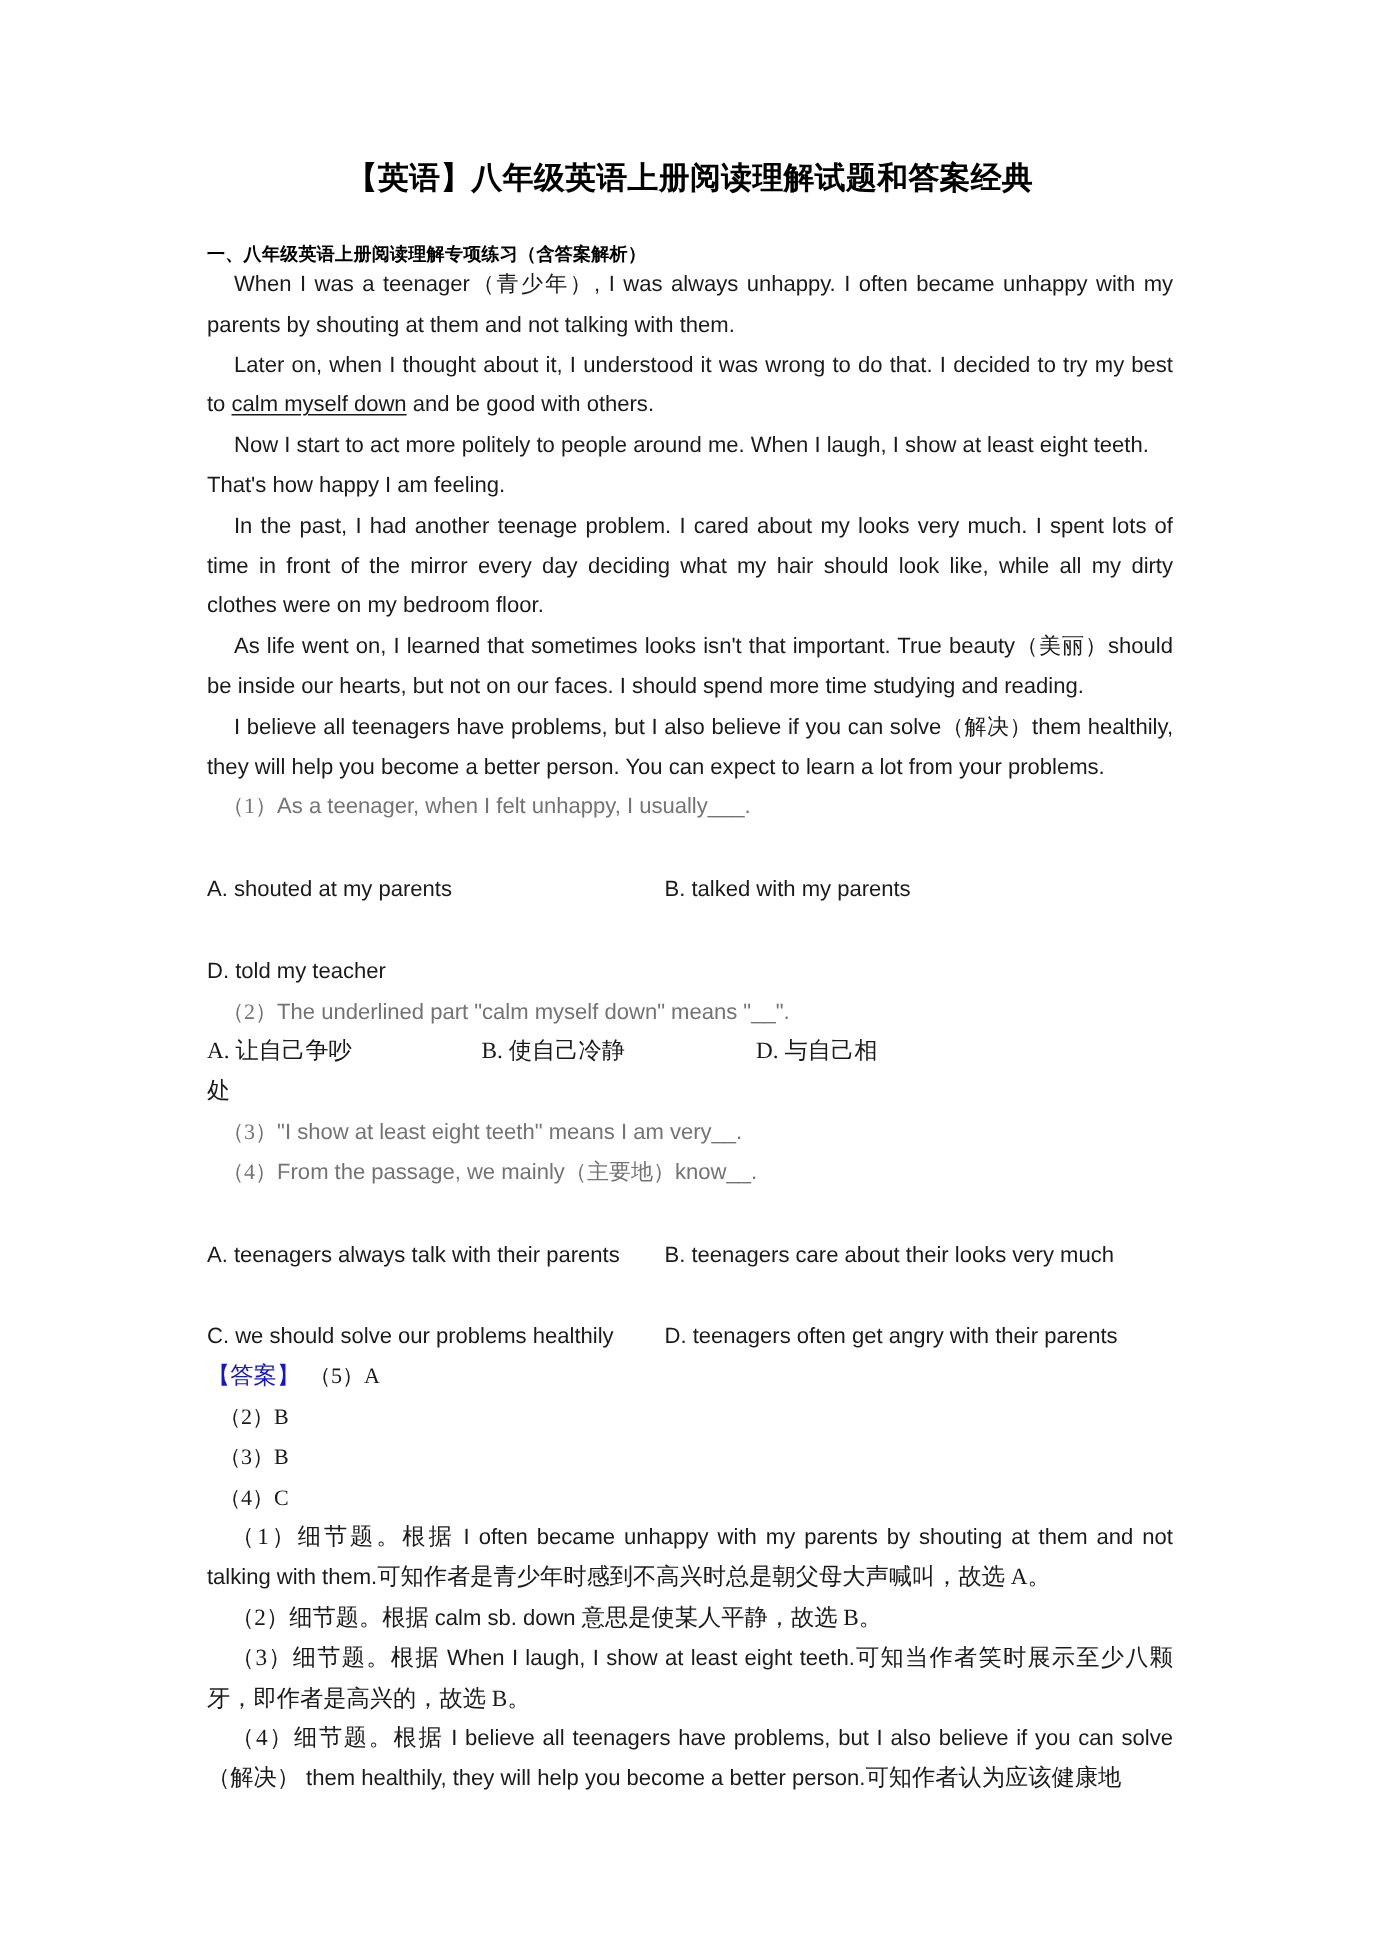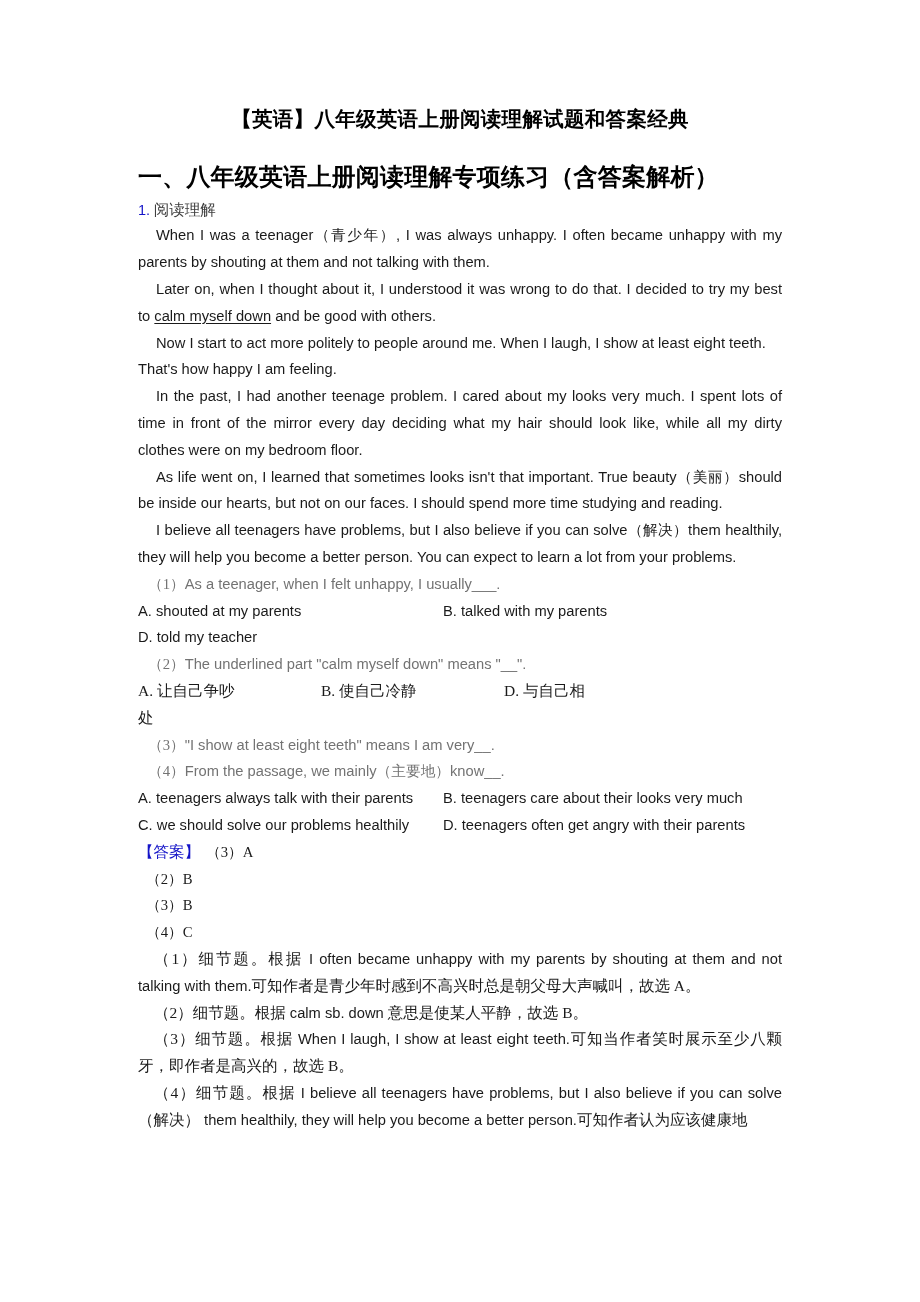--- a/index.html
+++ b/index.html
@@ -31,21 +31,21 @@
     font-size: 20.5px;
     letter-spacing: 0.3px;
     color: #000000;
     line-height: 1.5;
   }
   .section-heading {
     margin: 0;
     padding-top: 26px;
     font-family: "Liberation Serif", serif;
     font-weight: bold;
-    font-size: 24px;
+    font-size: 12px;
     color: #000000;
     line-height: 1.35;
     letter-spacing: 0.2px;
   }
   .item-line {
     margin: 0;
     padding-top: 5px;
     font-size: 15px;
     line-height: 1.55;
     color: #3f3f3f;
@@ -81,21 +81,21 @@
     text-indent: 10px;
     color: #737373;
   }
   .opts {
     display: flex;
     margin: 0;
     font-size: 14.7px;
     line-height: 26.8px;
     color: #1a1a1a;
   }
-  .opts.two > .opt { width: 305px; flex: 0 0 305px; }
+  .opts.two > .opt { width: 305px; flex: 0 0 305px; margin-top: 28px; }
   .opts.two > .opt:last-child { width: auto; flex: 1 1 auto; }
   .opts.four > .opt { width: 183px; flex: 0 0 183px; }
   .opts.four > .opt:last-child { width: auto; flex: 1 1 auto; }
   .opts.cnopt {
     font-family: Liberation Serif, serif;
     font-size: 15.5px;
   }
   .wrapchar {
     margin: 0;
     font-family: "Liberation Serif", serif;
@@ -137,24 +137,20 @@
 </style>
 </head>
 <body>
 
 <div class="page">
 
   <h1 class="doc-title">【英语】八年级英语上册阅读理解试题和答案经典</h1>
 
   <h2 class="section-heading">一、八年级英语上册阅读理解专项练习（含答案解析）</h2>
 
-  <div class="item-line">
-    <span class="item-num">1.</span>
-    <span class="item-label">阅读理解</span>
-  </div>
 
   <p class="body"><span>When I was a teenager</span><span class="cn">（青少年）</span><span>, I was always unhappy. I often became unhappy with my parents by shouting at them and not talking with them.</span></p>
 
   <p class="body"><span>Later on, when I thought about it, I understood it was wrong to do that. I decided to try my best to </span><span class="u">calm myself down</span><span> and be good with others.</span></p>
 
   <p class="body nojustify">Now I start to act more politely to people around me. When I laugh, I show at least eight teeth. That's how happy I am feeling.</p>
 
   <p class="body">In the past, I had another teenage problem. I cared about my looks very much. I spent lots of time in front of the mirror every day deciding what my hair should look like, while all my dirty clothes were on my bedroom floor.</p>
 
   <p class="body"><span>As life went on, I learned that sometimes looks isn't that important. True beauty</span><span class="cn">（美丽）</span><span>should be inside our hearts, but not on our faces. I should spend more time studying and reading.</span></p>
@@ -183,21 +179,21 @@
   <p class="qline"><span class="cn">（4）</span><span>From the passage, we mainly</span><span class="cn">（主要地）</span><span>know__.</span></p>
   <div class="opts two">
     <span class="opt">A. teenagers always talk with their parents</span>
     <span class="opt">B. teenagers care about their looks very much</span>
   </div>
   <div class="opts two">
     <span class="opt">C. we should solve our problems healthily</span>
     <span class="opt">D. teenagers often get angry with their parents</span>
   </div>
 
-  <p class="ans-line first"><span class="tag-blue">【答案】</span><span class="cn" style="padding-left:6px">（3）A</span></p>
+  <p class="ans-line first"><span class="tag-blue">【答案】</span><span class="cn" style="padding-left:6px">（5）A</span></p>
   <p class="ans-line"><span class="cn">（2）B</span></p>
   <p class="ans-line"><span class="cn">（3）B</span></p>
   <p class="ans-line"><span class="cn">（4）C</span></p>
 
 
   <p class="exp-line"><span class="cnrun">（1）</span><span class="cnrun">细节题。根据</span><span> I often became unhappy with my parents by shouting at them and not talking with them.</span><span class="cnrun">可知作者是青少年时感到不高兴时总是朝父母大声喊叫，故选 A。</span></p>
 
   <p class="exp-line"><span class="cnrun">（2）</span><span class="cnrun">细节题。根据</span><span> calm sb. down </span><span class="cnrun">意思是使某人平静，故选 B。</span></p>
 
   <p class="exp-line"><span class="cnrun">（3）</span><span class="cnrun">细节题。根据</span><span> When I laugh, I show at least eight teeth.</span><span class="cnrun">可知当作者笑时展示至少八颗牙，即作者是高兴的，故选 B。</span></p>

